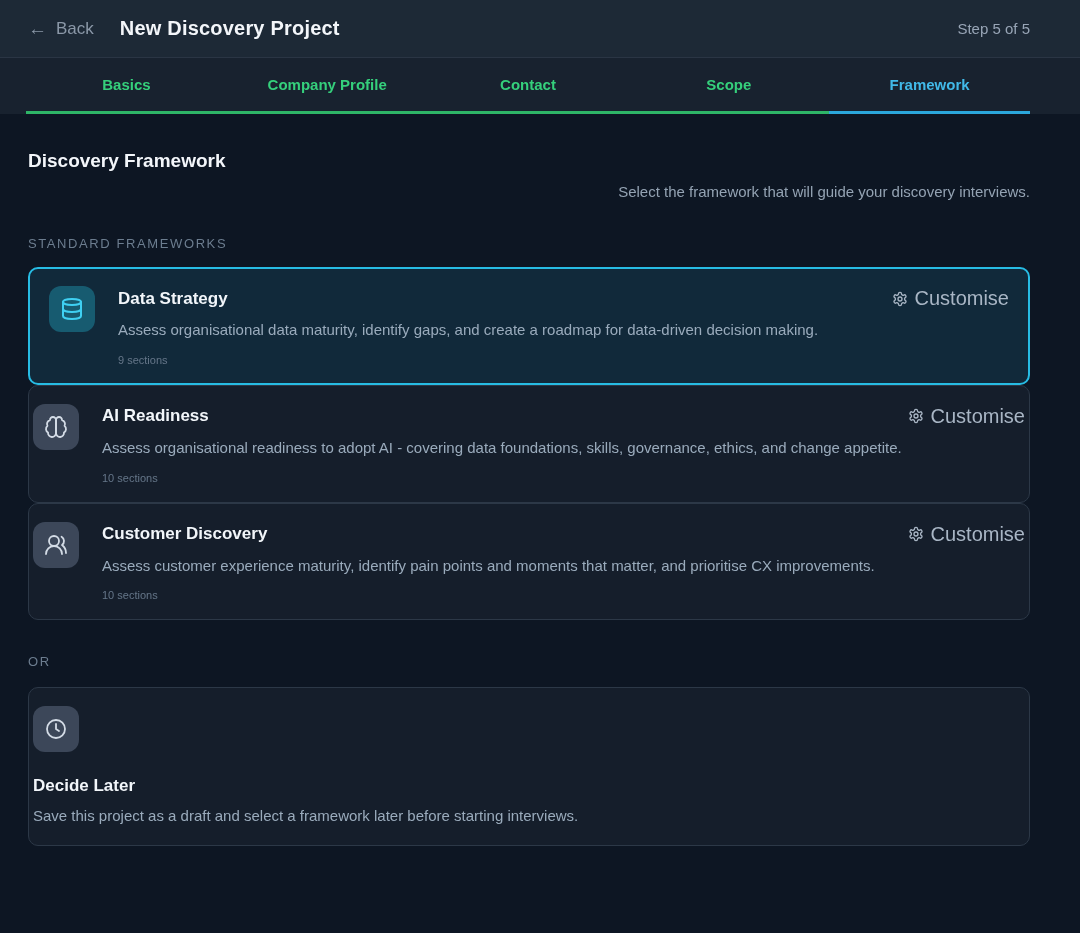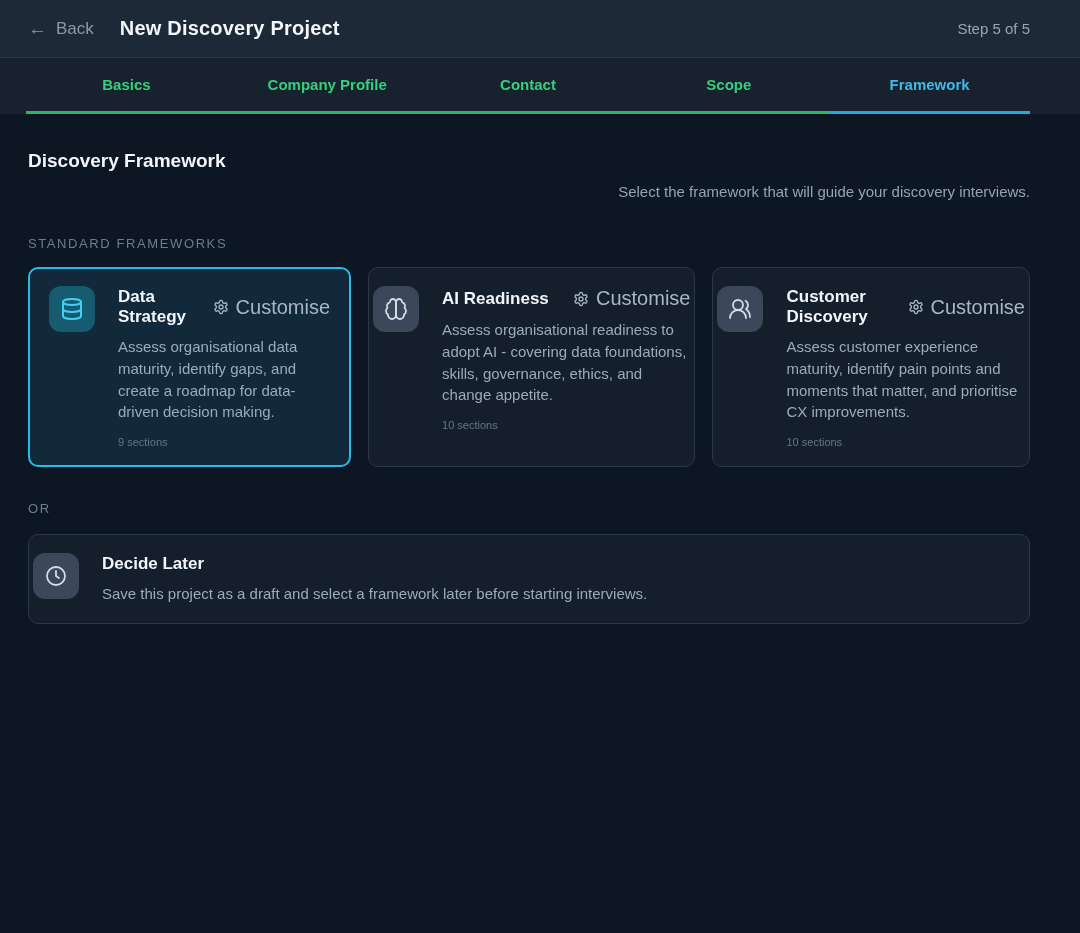--- a/index.html
+++ b/index.html
@@ -53,22 +53,22 @@
   .main { padding:36px 50px 0 28px; }
   .page-heading { font-size:19px; font-weight:700; color:#f3f6fa; }
   .page-subtitle { margin-top:11px; font-size:15px; color:#94a3b3;text-align:right; }
   .section-label {
     margin-top:36px;
     font-size:13px; letter-spacing:1.6px;
     color:#6c7d8f;
   }
   .or-label { margin-top:34px; }
 
-  .cards { margin-top:16px; display:flex; flex-direction:row; gap:17px; }
-  .last-card { margin-top:18px; }
+  .cards { margin-top:16px; display:flex; flex-direction:column; }
+  .last-card { margin-top:18px;flex-direction:column; }
 
   .card {
     background:#151e2b;
     border:1px solid #2c3847;
     border-radius:10px;
     padding:18px 4px;
     display:flex; gap:23px;
     cursor:pointer;
   }
   .card.selected {

